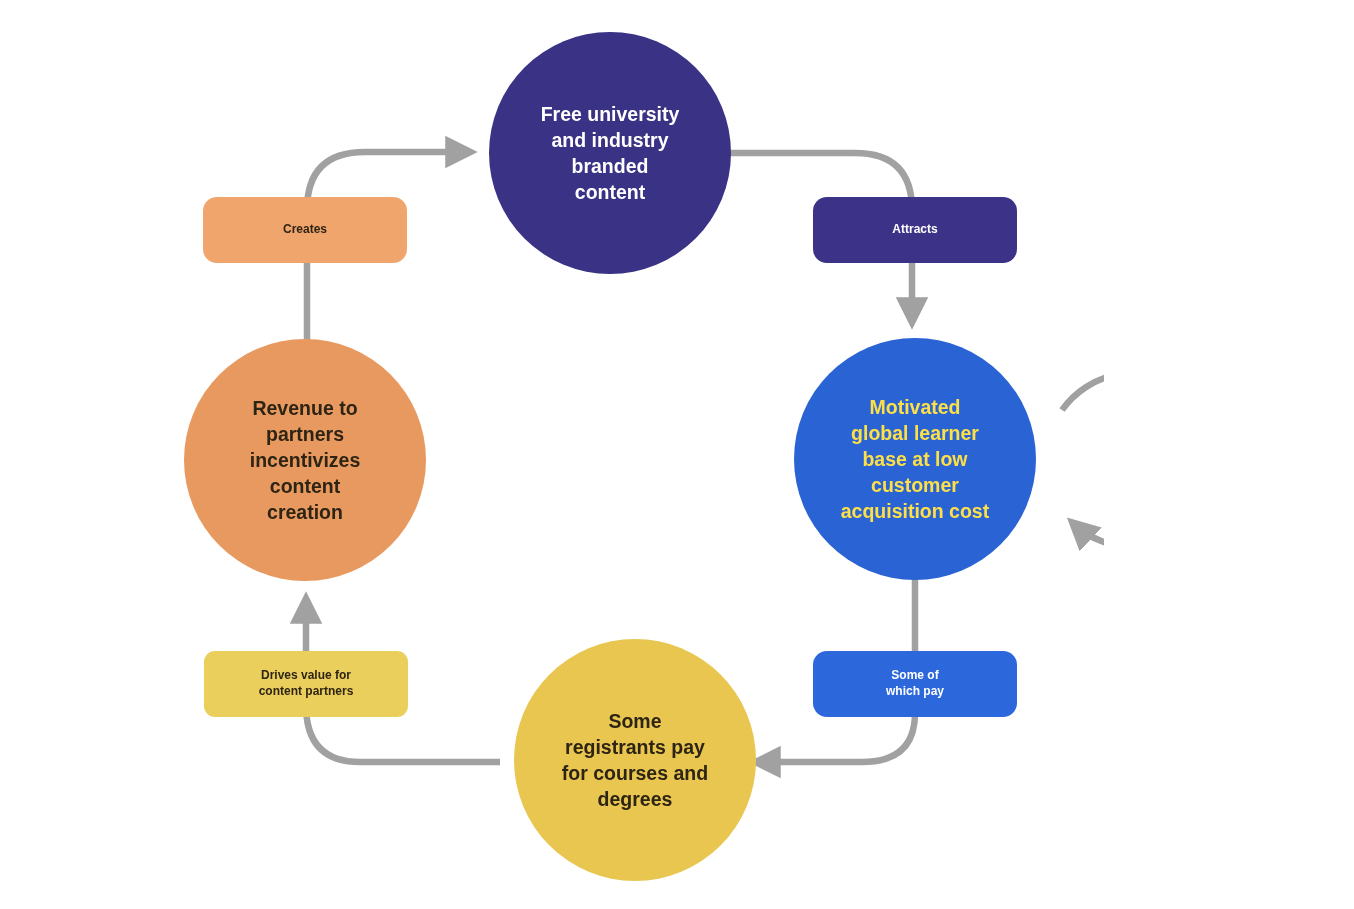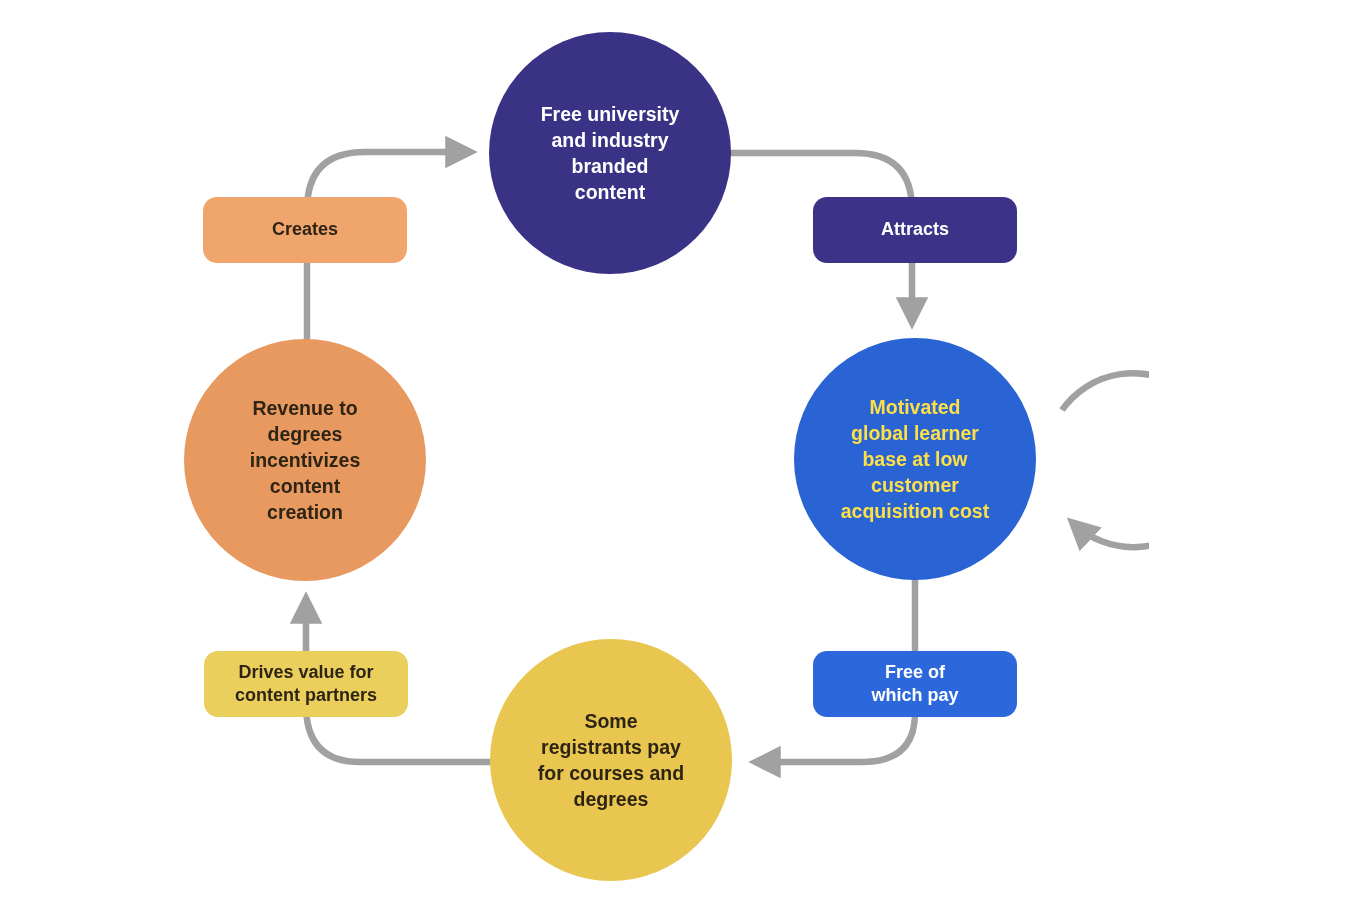--- a/index.html
+++ b/index.html
@@ -7,21 +7,20 @@
     padding: 0;
     background: #ffffff;
     font-family: "Liberation Sans", "DejaVu Sans", sans-serif;
   }
   .canvas {
     position: relative;
     width: 1104px;
     height: 909px;
     background: #ffffff;
     overflow: hidden;
-    padding-left: 45px;
   }
   .arrow-layer {
     position: absolute;
     left: 0;
     top: 0;
     width: 1354px;
     height: 909px;
   }
   .node-circle {
     position: absolute;
@@ -32,42 +31,42 @@
     align-items: center;
     justify-content: center;
     text-align: center;
     font-size: 19.5px;
     font-weight: 700;
     line-height: 1.34;
     white-space: pre-line;
   }
   .c-free     { left: 489px; top: 32px;  background: #3A3284; color: #ffffff; }
   .c-learner  { left: 794px; top: 338px; background: #2A63D4; color: #fde047; }
-  .c-pay      { left: 490px; top: 639px; background: #E8C64F; color: #2E2414; }
+  .c-pay      { left: 514px; top: 639px; background: #E8C64F; color: #2E2414; }
   .c-revenue  { left: 184px; top: 339px; background: #E8995F; color: #2E2414; }
 
   .connector-label {
     position: absolute;
     width: 204px;
     height: 66px;
     border-radius: 14px;
     display: flex;
     align-items: center;
     justify-content: center;
     text-align: center;
-    font-size: 18px;
+    font-size: 12px;
     font-weight: 700;
     line-height: 1.3;
     white-space: pre-line;
   }
   .l-creates  { left: 203px;  top: 197px; background: #F0A56C; color: #2E2414; }
   .l-attracts { left: 813px;  top: 197px; background: #3C3389; color: #ffffff; justify-content: center; }
   .l-wom      { left: 1107px; top: 426px; background: #2C68DC; color: #ffffff; }
   .l-somepay  { left: 813px;  top: 651px; background: #2C68DC; color: #ffffff; }
-  .l-drives   { left: 204px;  top: 651px; background: #EBCF5C; color: #2E2414; }
+  .l-drives   { left: 204px;  top: 651px; background: #EBCF5C; color: #2E2414; border-radius: 11px; }
 </style>
 </head>
 <body>
 
 <div class="canvas">
 
   <svg class="arrow-layer" width="1354" height="909" viewBox="0 0 1354 909" xmlns="http://www.w3.org/2000/svg">
     <defs>
       <marker id="arrowhead" viewBox="0 0 10 10" refX="7" refY="5" markerWidth="5" markerHeight="5" orient="auto-start-reverse">
         <path d="M 0 0 L 10 5 L 0 10 z" fill="#A1A1A1"></path>
@@ -102,37 +101,37 @@
 
   <div class="node-circle c-pay">
     <span>Some
 registrants pay
 for courses and
 degrees</span>
   </div>
 
   <div class="node-circle c-revenue">
     <span>Revenue to
-degrees
+partners
 incentivizes
 content
 creation</span>
   </div>
 
   <div class="connector-label l-creates">
     <span>Creates</span>
   </div>
 
   <div class="connector-label l-attracts">
     <span>Attracts</span>
   </div>
 
 
   <div class="connector-label l-somepay">
-    <span>Free of
+    <span>Some of
 which pay</span>
   </div>
 
   <div class="connector-label l-drives">
     <span>Drives value for
 content partners</span>
   </div>
 
 </div>
 

